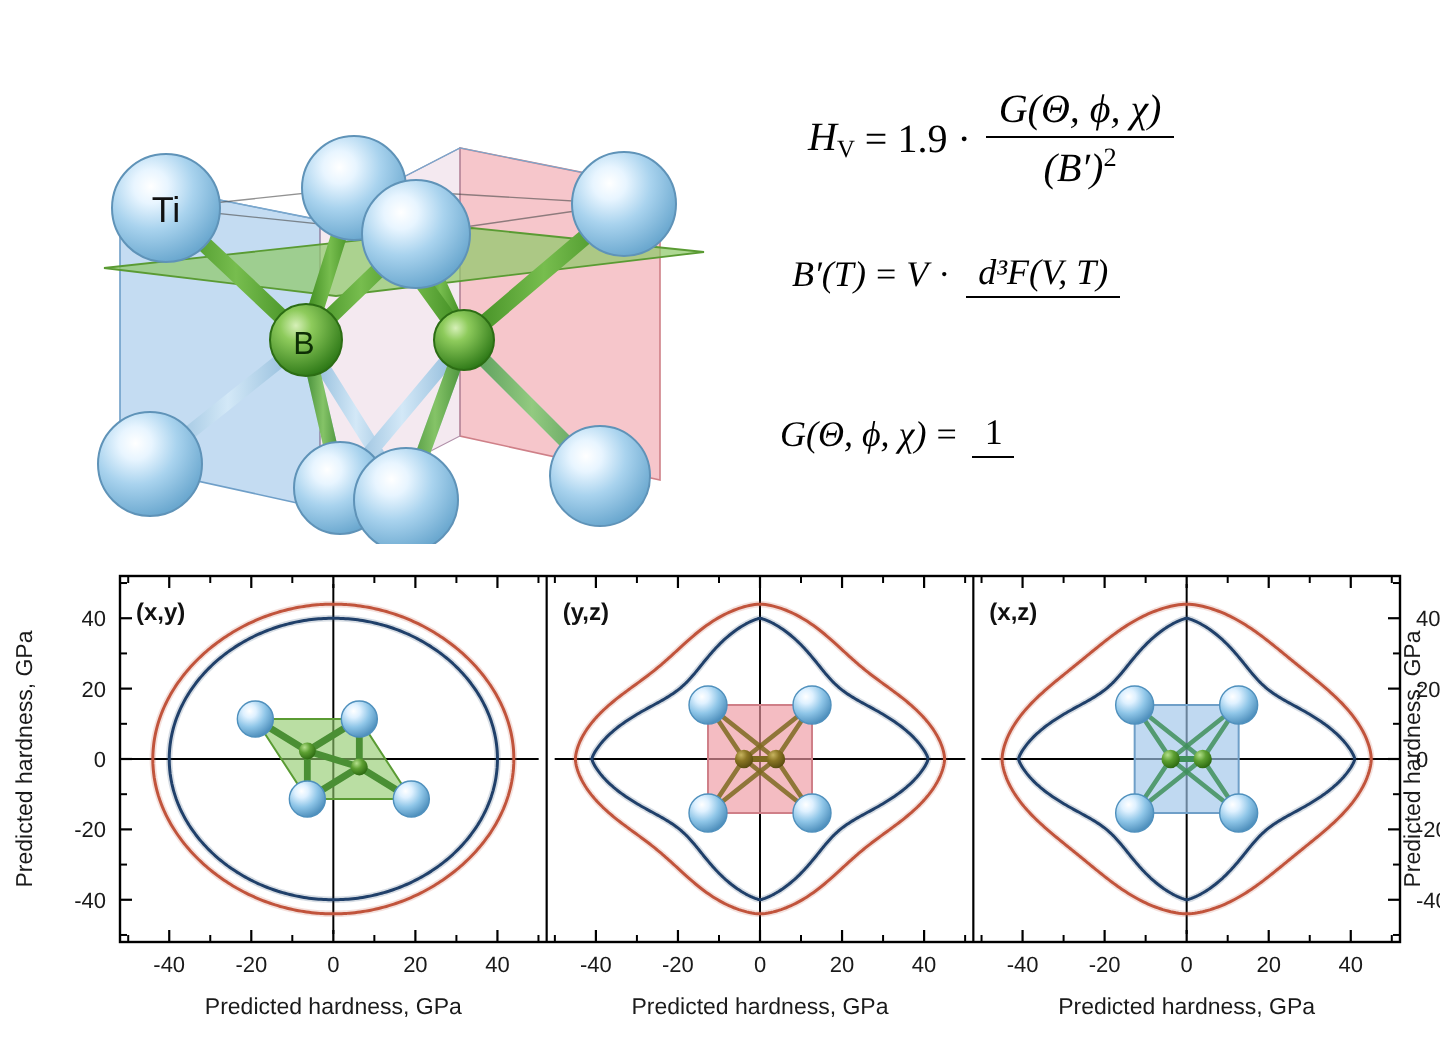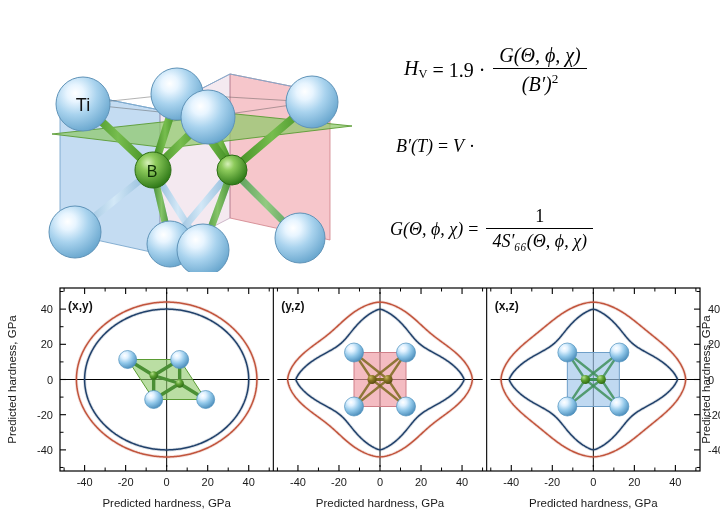--- a/index.html
+++ b/index.html
@@ -43,21 +43,21 @@
   }
   .eq {
     position: absolute;
     display: flex;
     align-items: center;
     white-space: nowrap;
     font-size: 20px;
     text-align: right;
   }
   #eq-hardness { left: 16px; top: 10px; }
-  #eq-bulkmod  { left: 8px;  top: 92px; font-size: 18px; margin-top: 10px; }
+  #eq-bulkmod  { left: 8px;  top: 92px; font-size: 18px; }
   #eq-shear    { left: 2px;  top: 172px; font-size: 18px; }
 
   .eq i, .eq .sym { font-style: italic; }
   .eq .op { font-style: normal; padding: 0 5px; }
   .eq .num-up { font-style: normal; }
   .frac {
     display: inline-flex;
     flex-direction: column;
     align-items: center;
     vertical-align: middle;
@@ -206,31 +206,31 @@
         <span class="bot"><i>(B′)</i><sup class="sm">2</sup></span>
       </span>
     </div>
 
     <div class="eq" id="eq-bulkmod">
       <span class="sym">B′(T)</span>
       <span class="op">=</span>
       <span class="sym">V</span>
       <span class="op">·</span>
       <span class="frac">
+        <span class="top sym">d³F(V, T)</span>
         <span class="bar"></span>
       </span>
     </div>
 
     <div class="eq" id="eq-shear">
       <span class="sym">G(Θ, ϕ, χ)</span>
       <span class="op">=</span>
       <span class="frac">
         <span class="top num-up">1</span>
         <span class="bar"></span>
-        <span class="bot sym">4S′₆₆(Θ, ϕ, χ)</span>
       </span>
     </div>
   </div>
 
   <div id="plots-panel">
     <svg id="plots-svg" width="720" height="252" viewBox="0 0 720 252">
       <defs>
         <radialGradient id="tiSmall" cx="34%" cy="28%" r="74%">
           <stop offset="0%" stop-color="#ffffff"></stop>
           <stop offset="25%" stop-color="#dff1ff"></stop>

